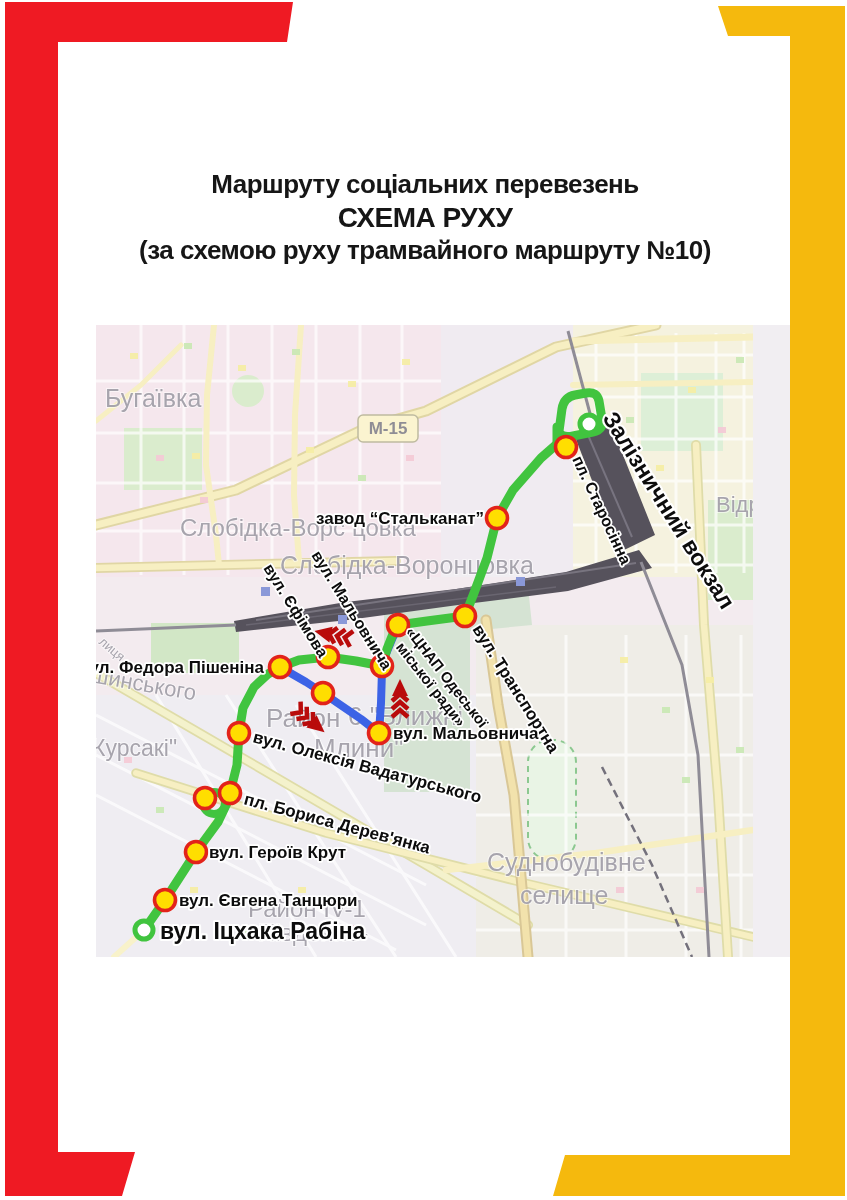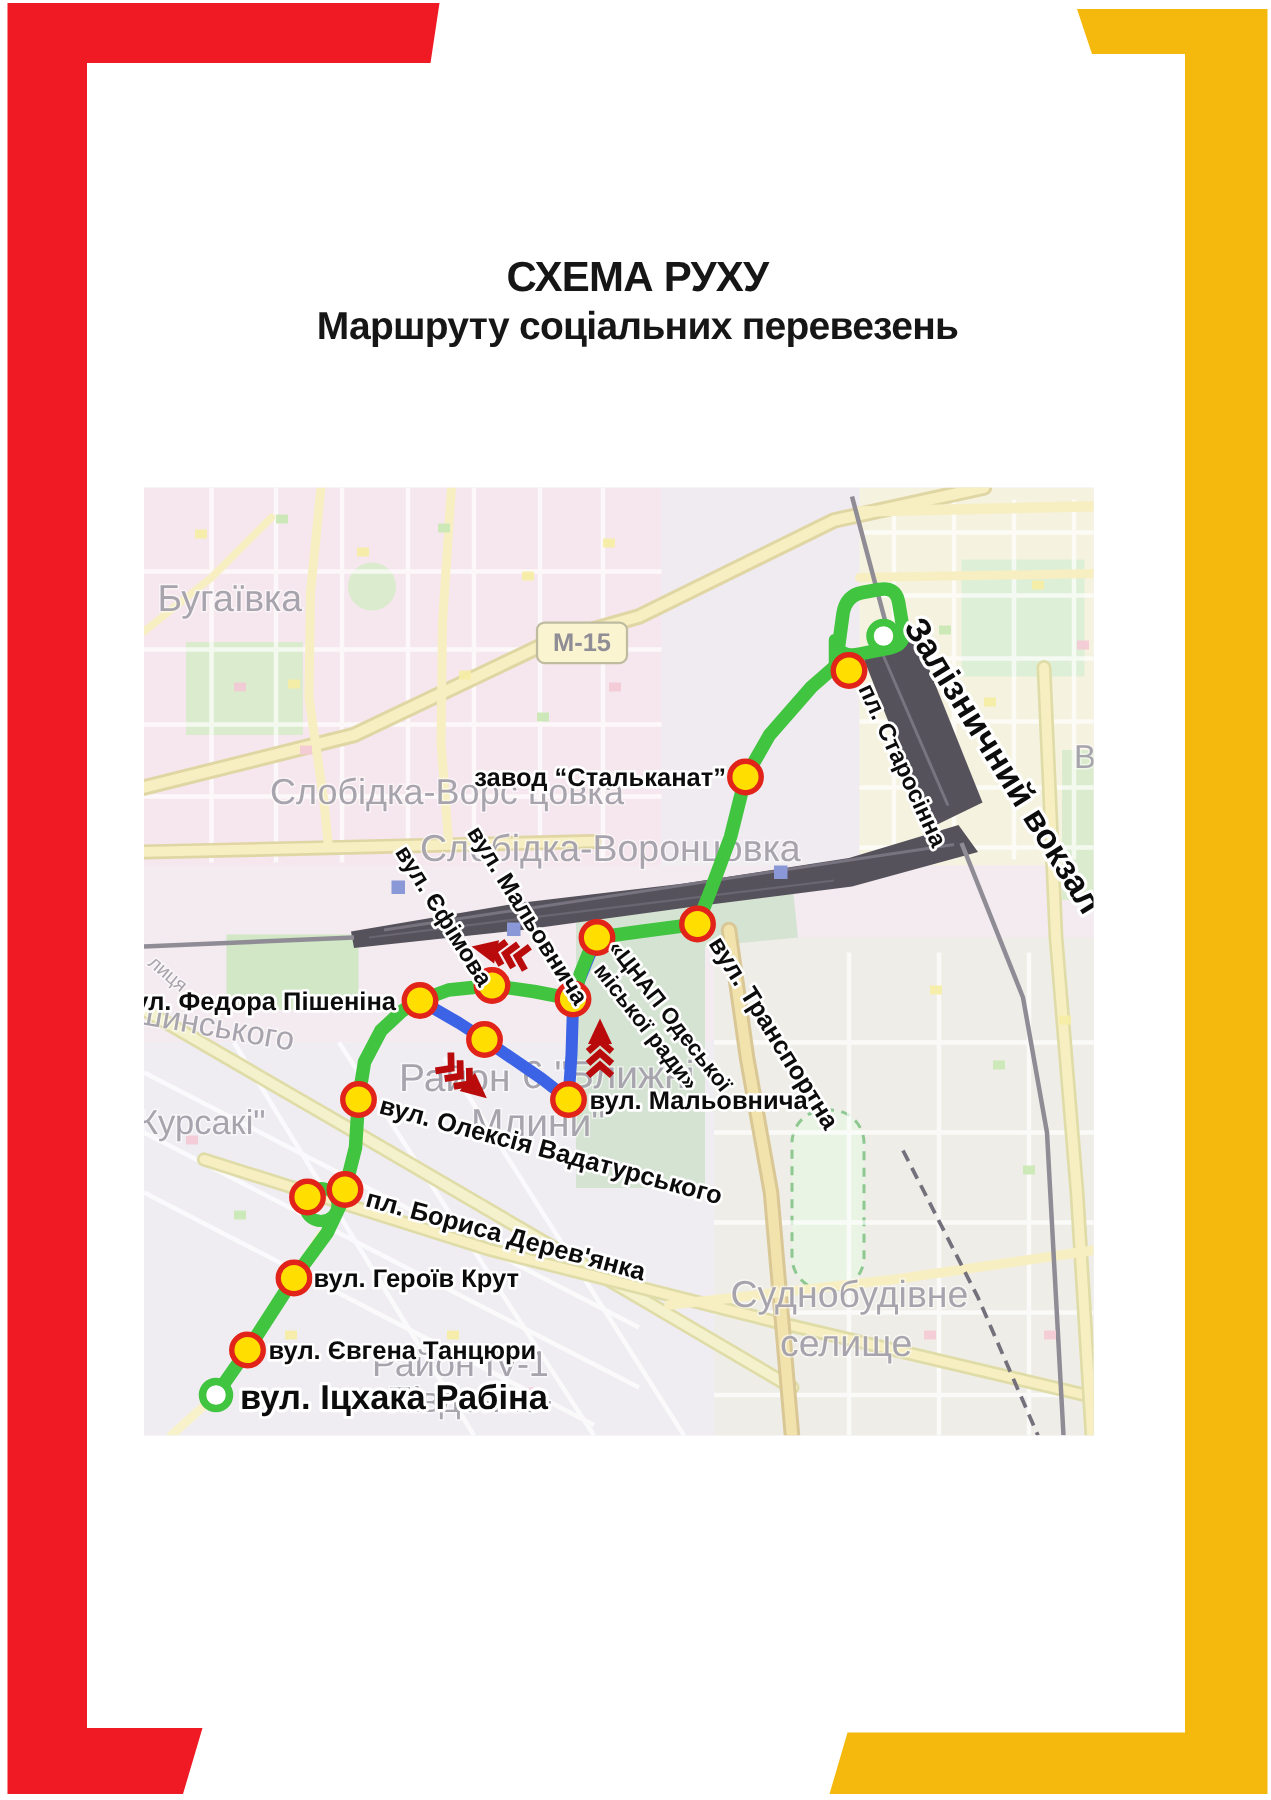--- a/index.html
+++ b/index.html
@@ -8,40 +8,41 @@
     font-family:"Liberation Sans",sans-serif;overflow:hidden;
   }
   #frame-svg{position:absolute;left:0;top:0;z-index:0;}
   .title-block{
     position:absolute;left:85px;top:168px;width:680px;z-index:2;
     text-align:center;color:#161616;font-weight:bold;
   }
   .title-line{font-size:26px;line-height:33px;letter-spacing:-0.5px;white-space:nowrap;}
   .title-line.first{font-size:28px;}
   #map-wrap{
-    position:absolute;left:96px;top:325px;width:633px;height:632px;
+    position:absolute;left:96px;top:325px;width:694px;height:632px;
     overflow:hidden;z-index:1;background:#F1EEF2;
   }
   svg text{font-family:"Liberation Sans",sans-serif;}
   .area-label{fill:#a7a4ad;paint-order:stroke;stroke:rgba(255,255,255,0.55);stroke-width:2px;}
   .stop-label{fill:#0c0c0c;font-weight:bold;paint-order:stroke;stroke:#ffffff;stroke-width:3.5px;stroke-linejoin:round;}
   .stop-label.big{stroke-width:4.2px;}
   .badge-text{fill:#8f8d95;font-weight:bold;}
 </style>
 </head>
 <body>
 
 <svg id="frame-svg" width="847" height="1200" viewBox="0 0 847 1200">
   <polygon points="5,2 293,2 287,42 58,42 58,1152 135,1152 122,1196 5,1196" fill="#EF1A23"></polygon>
   <polygon points="718,6 845,6 845,1196 553,1196 565,1155 790,1155 790,36 728,36" fill="#F5B90D"></polygon>
 </svg>
 
 <div class="title-block">
+  <div class="title-line">Маршруту соціальних перевезень</div>
   <div class="title-line first">СХЕМА РУХУ</div>
-  <div class="title-line">Маршруту соціальних перевезень</div>
+  <div class="title-line">(за схемою руху трамвайного маршруту №10)</div>
 </div>
 
 <div id="map-wrap">
 <svg id="map-svg" width="657" height="632" viewBox="0 0 657 632">
 
   <g>
     <rect x="0" y="0" width="657" height="632" fill="#F1EEF2"></rect>
     <rect x="0" y="0" width="345" height="252" fill="#F5E7ED"></rect>
     <rect x="345" y="0" width="132" height="248" fill="#F0EBF1"></rect>
     <rect x="477" y="0" width="180" height="252" fill="#F5F2DF"></rect>

